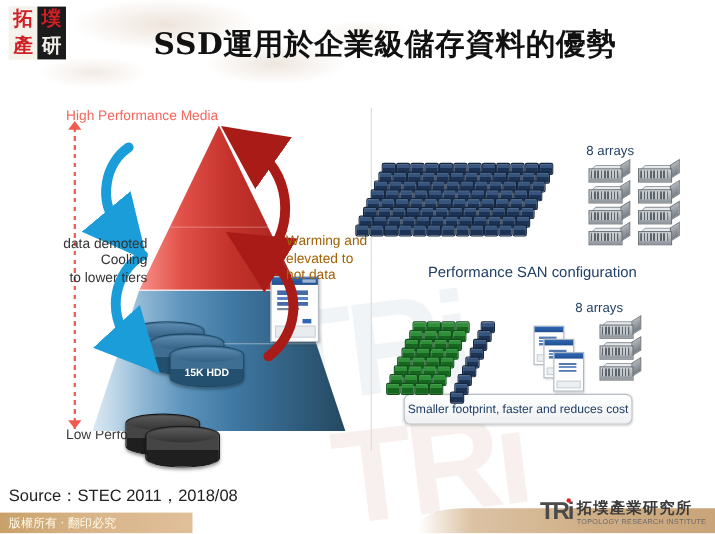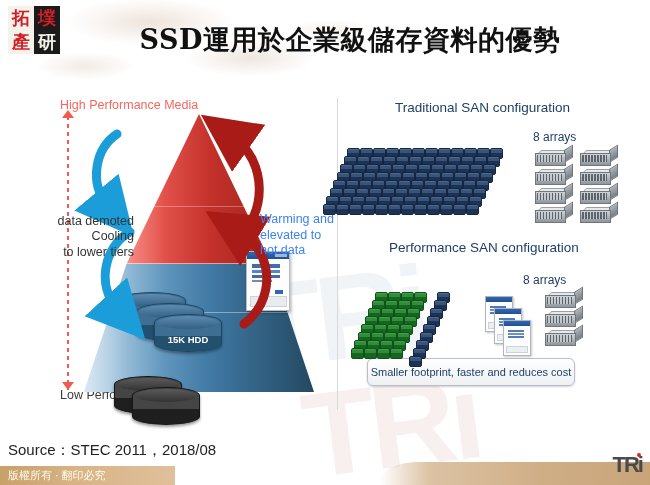--- a/index.html
+++ b/index.html
@@ -112,21 +112,21 @@
      background:linear-gradient(180deg,#5a5a5a,#333);}
   .disk-label{position:absolute;left:0;right:0;bottom:6px;text-align:center;
      font-size:9.5px;font-weight:bold;color:#fff;z-index:5;}
 
   
   .arrows{position:absolute;left:0;top:0;width:310px;height:316px;pointer-events:none;}
 
   .cool-txt{position:absolute;left:-6px;top:118px;width:118px;text-align:right;
      font-size:12.5px;color:#333;line-height:1.22;}
   .warm-txt{position:absolute;left:238px;top:116px;width:105px;
-     font-size:12.5px;color:#3b82f6;line-height:1.25;}
+     font-size:12.5px;color:#a16207;line-height:1.25;}
 
   
   .right-panel{position:absolute;left:345px;top:96px;width:300px;height:316px;}
   .sec-title{position:absolute;font-size:13.5px;color:#1f3f66;white-space:nowrap;}
   .arr-label{position:absolute;font-size:12px;color:#1f3f66;white-space:nowrap;}
 
   
   .mat{position:absolute;}
   .mat .dr{position:absolute;width:11px;height:9px;border-radius:2px;
      background:linear-gradient(180deg,#37557c 0 45%,#1d3356 45% 100%);
@@ -266,21 +266,20 @@
 
     <div class="warm-txt">
       <div>Warming and</div>
       <div>elevated to</div>
       <div>hot data</div>
     </div>
   </div>
 
   <div class="right-panel">
 
-    <div class="sec-title" style="left:50px;top:4px;">Traditional SAN configuration</div>
     <div class="arr-label" style="left:188px;top:34px;">8 arrays</div>
     <div class="mat" id="trad-mat" style="left:2px;top:52px;width:170px;height:66px;">
         <div class="dr" style="left: 0px; top: 0px; z-index: 0;"></div>
         <div class="dr" style="left: 13px; top: 0px; z-index: 0;"></div>
         <div class="dr" style="left: 26px; top: 0px; z-index: 0;"></div>
         <div class="dr" style="left: 39px; top: 0px; z-index: 0;"></div>
         <div class="dr" style="left: 52px; top: 0px; z-index: 0;"></div>
         <div class="dr" style="left: 65px; top: 0px; z-index: 0;"></div>
         <div class="dr" style="left: 78px; top: 0px; z-index: 0;"></div>
         <div class="dr" style="left: 91px; top: 0px; z-index: 0;"></div>
@@ -512,15 +511,19 @@
     <div class="callout">Smaller footprint, faster and reduces cost</div>
   </div>
 
   <div class="footcurve"></div>
   <div class="source">Source：STEC 2011，2018/08</div>
   <div class="copybar">
     <span>版權所有 ‧ 翻印必究</span>
   </div>
   <div class="tri">
     <div class="tri-mark">TRi<div class="tri-dot"></div></div>
+    <div class="tri-stack">
+      <div class="tri-cn">拓墣產業研究所</div>
+      <div class="tri-en">TOPOLOGY RESEARCH INSTITUTE</div>
+    </div>
   </div>
 
 </div>
 
 </body></html>

